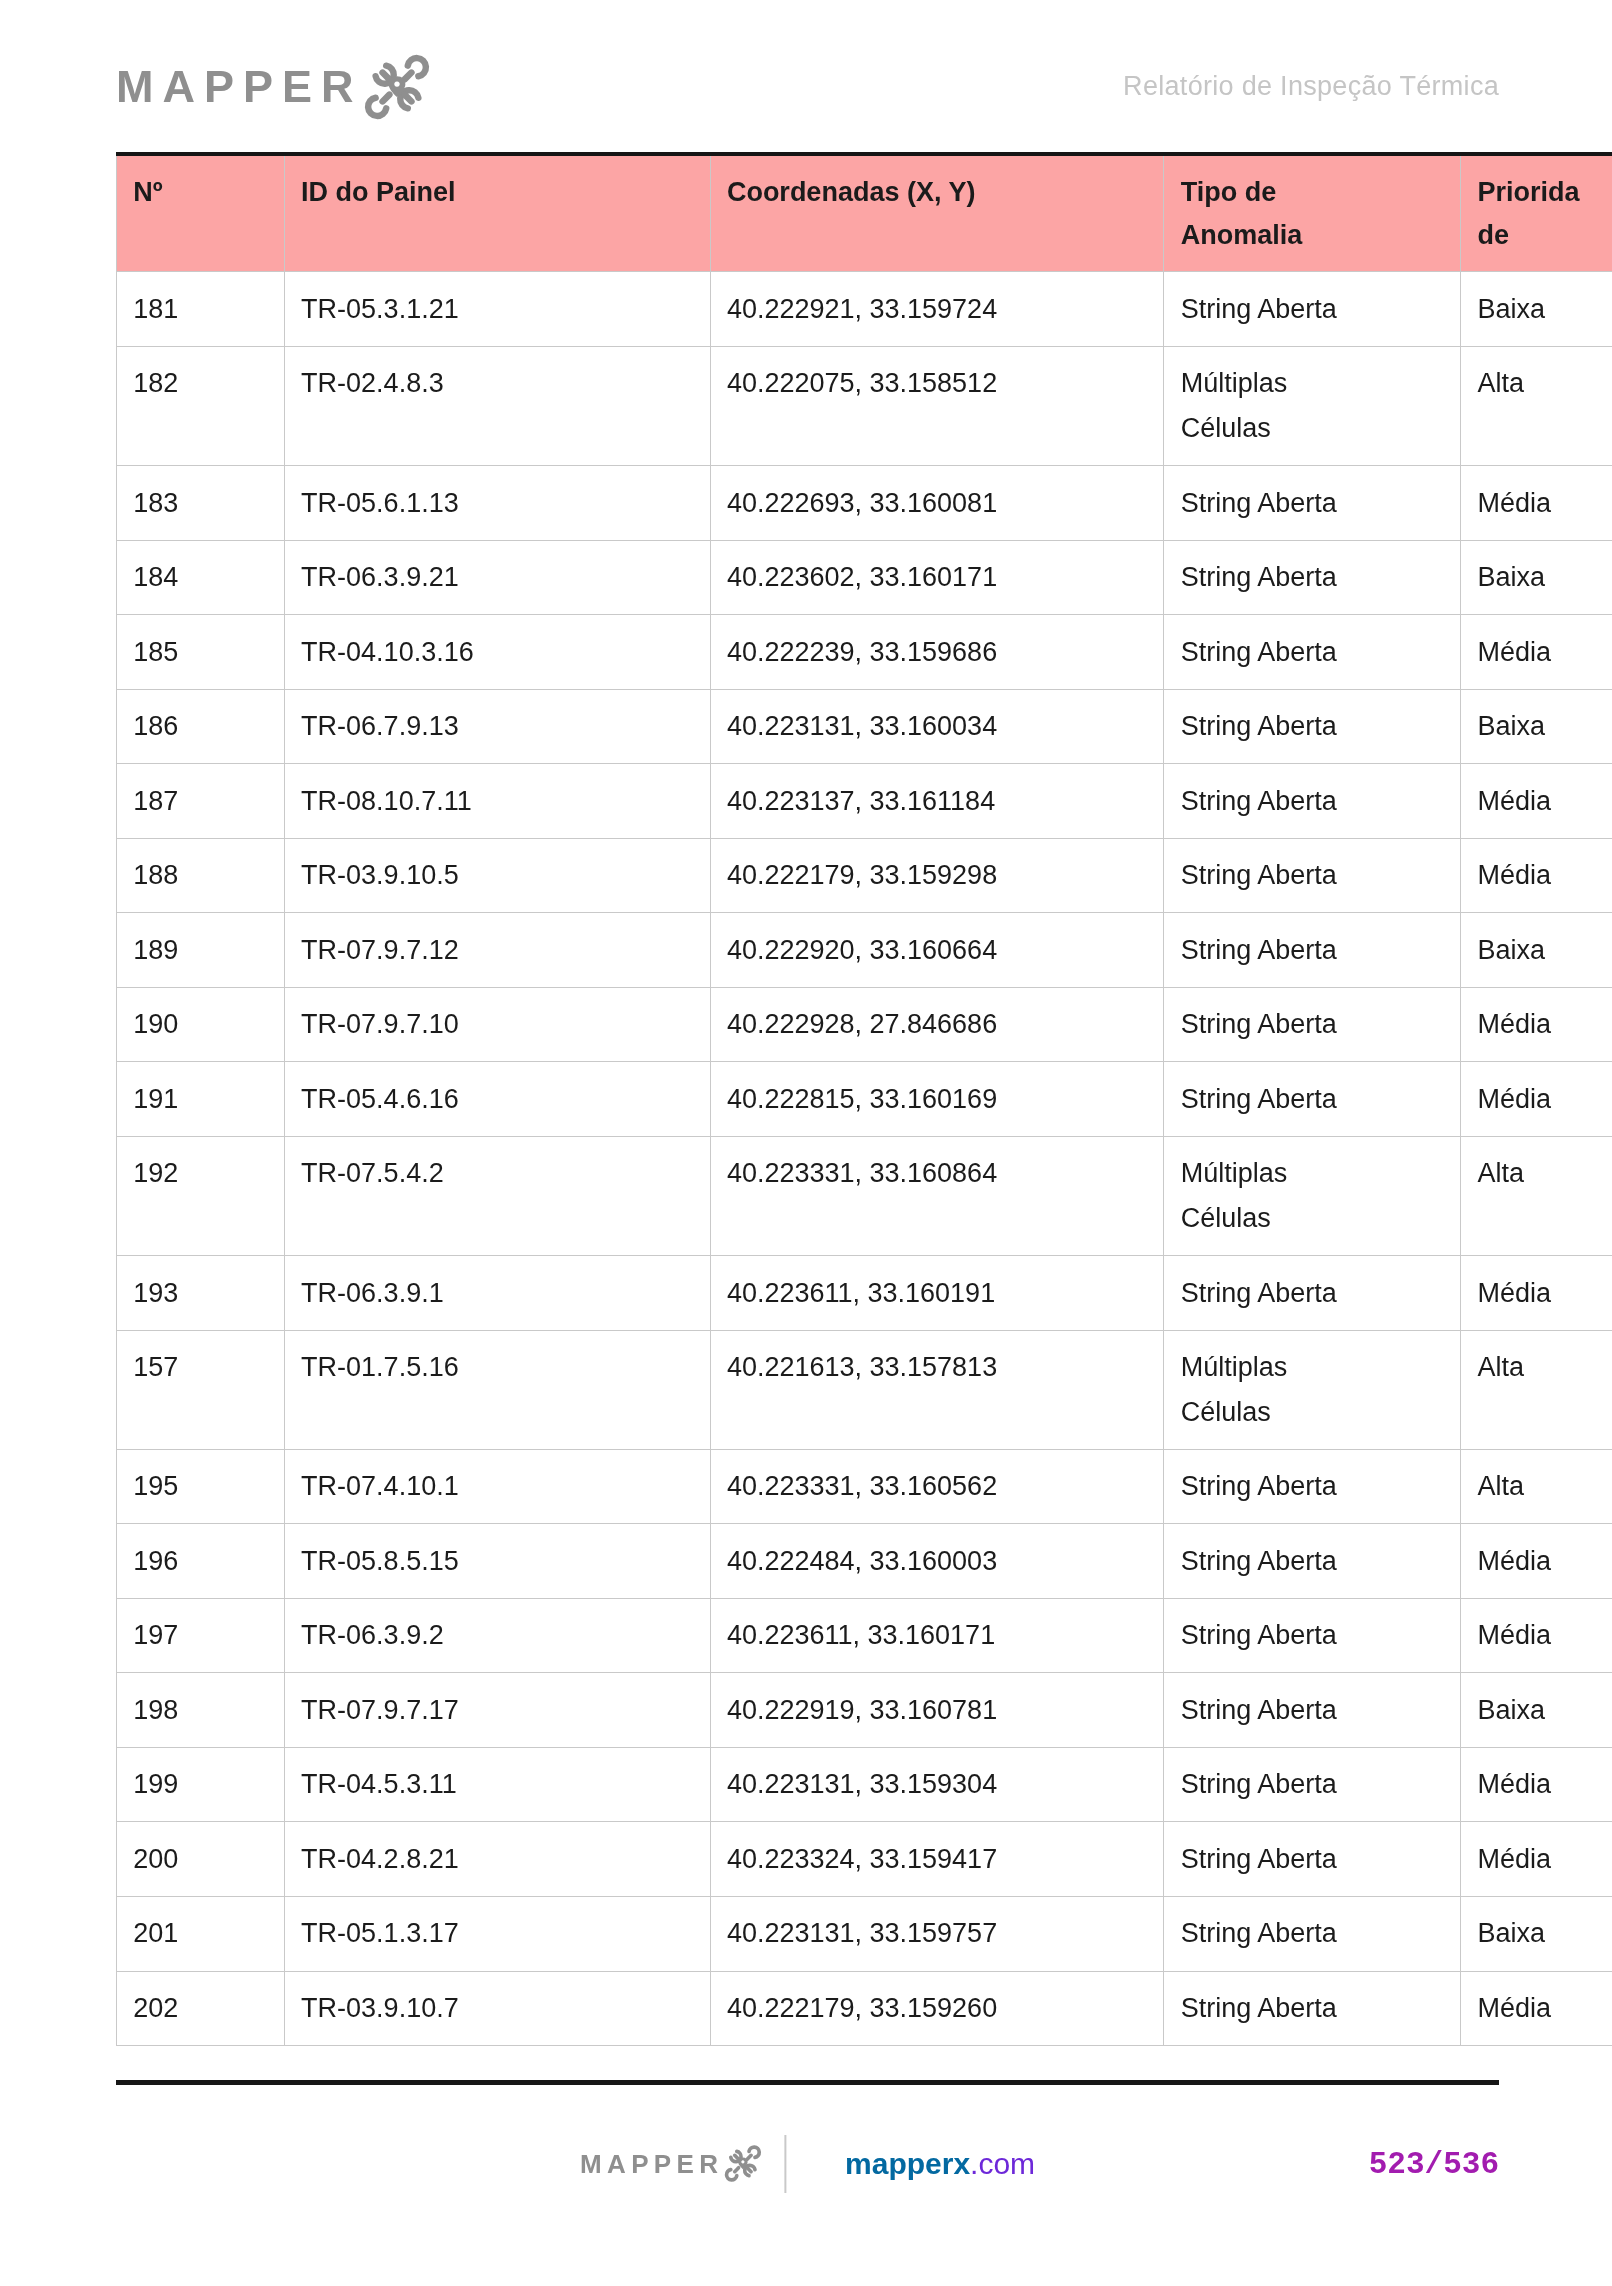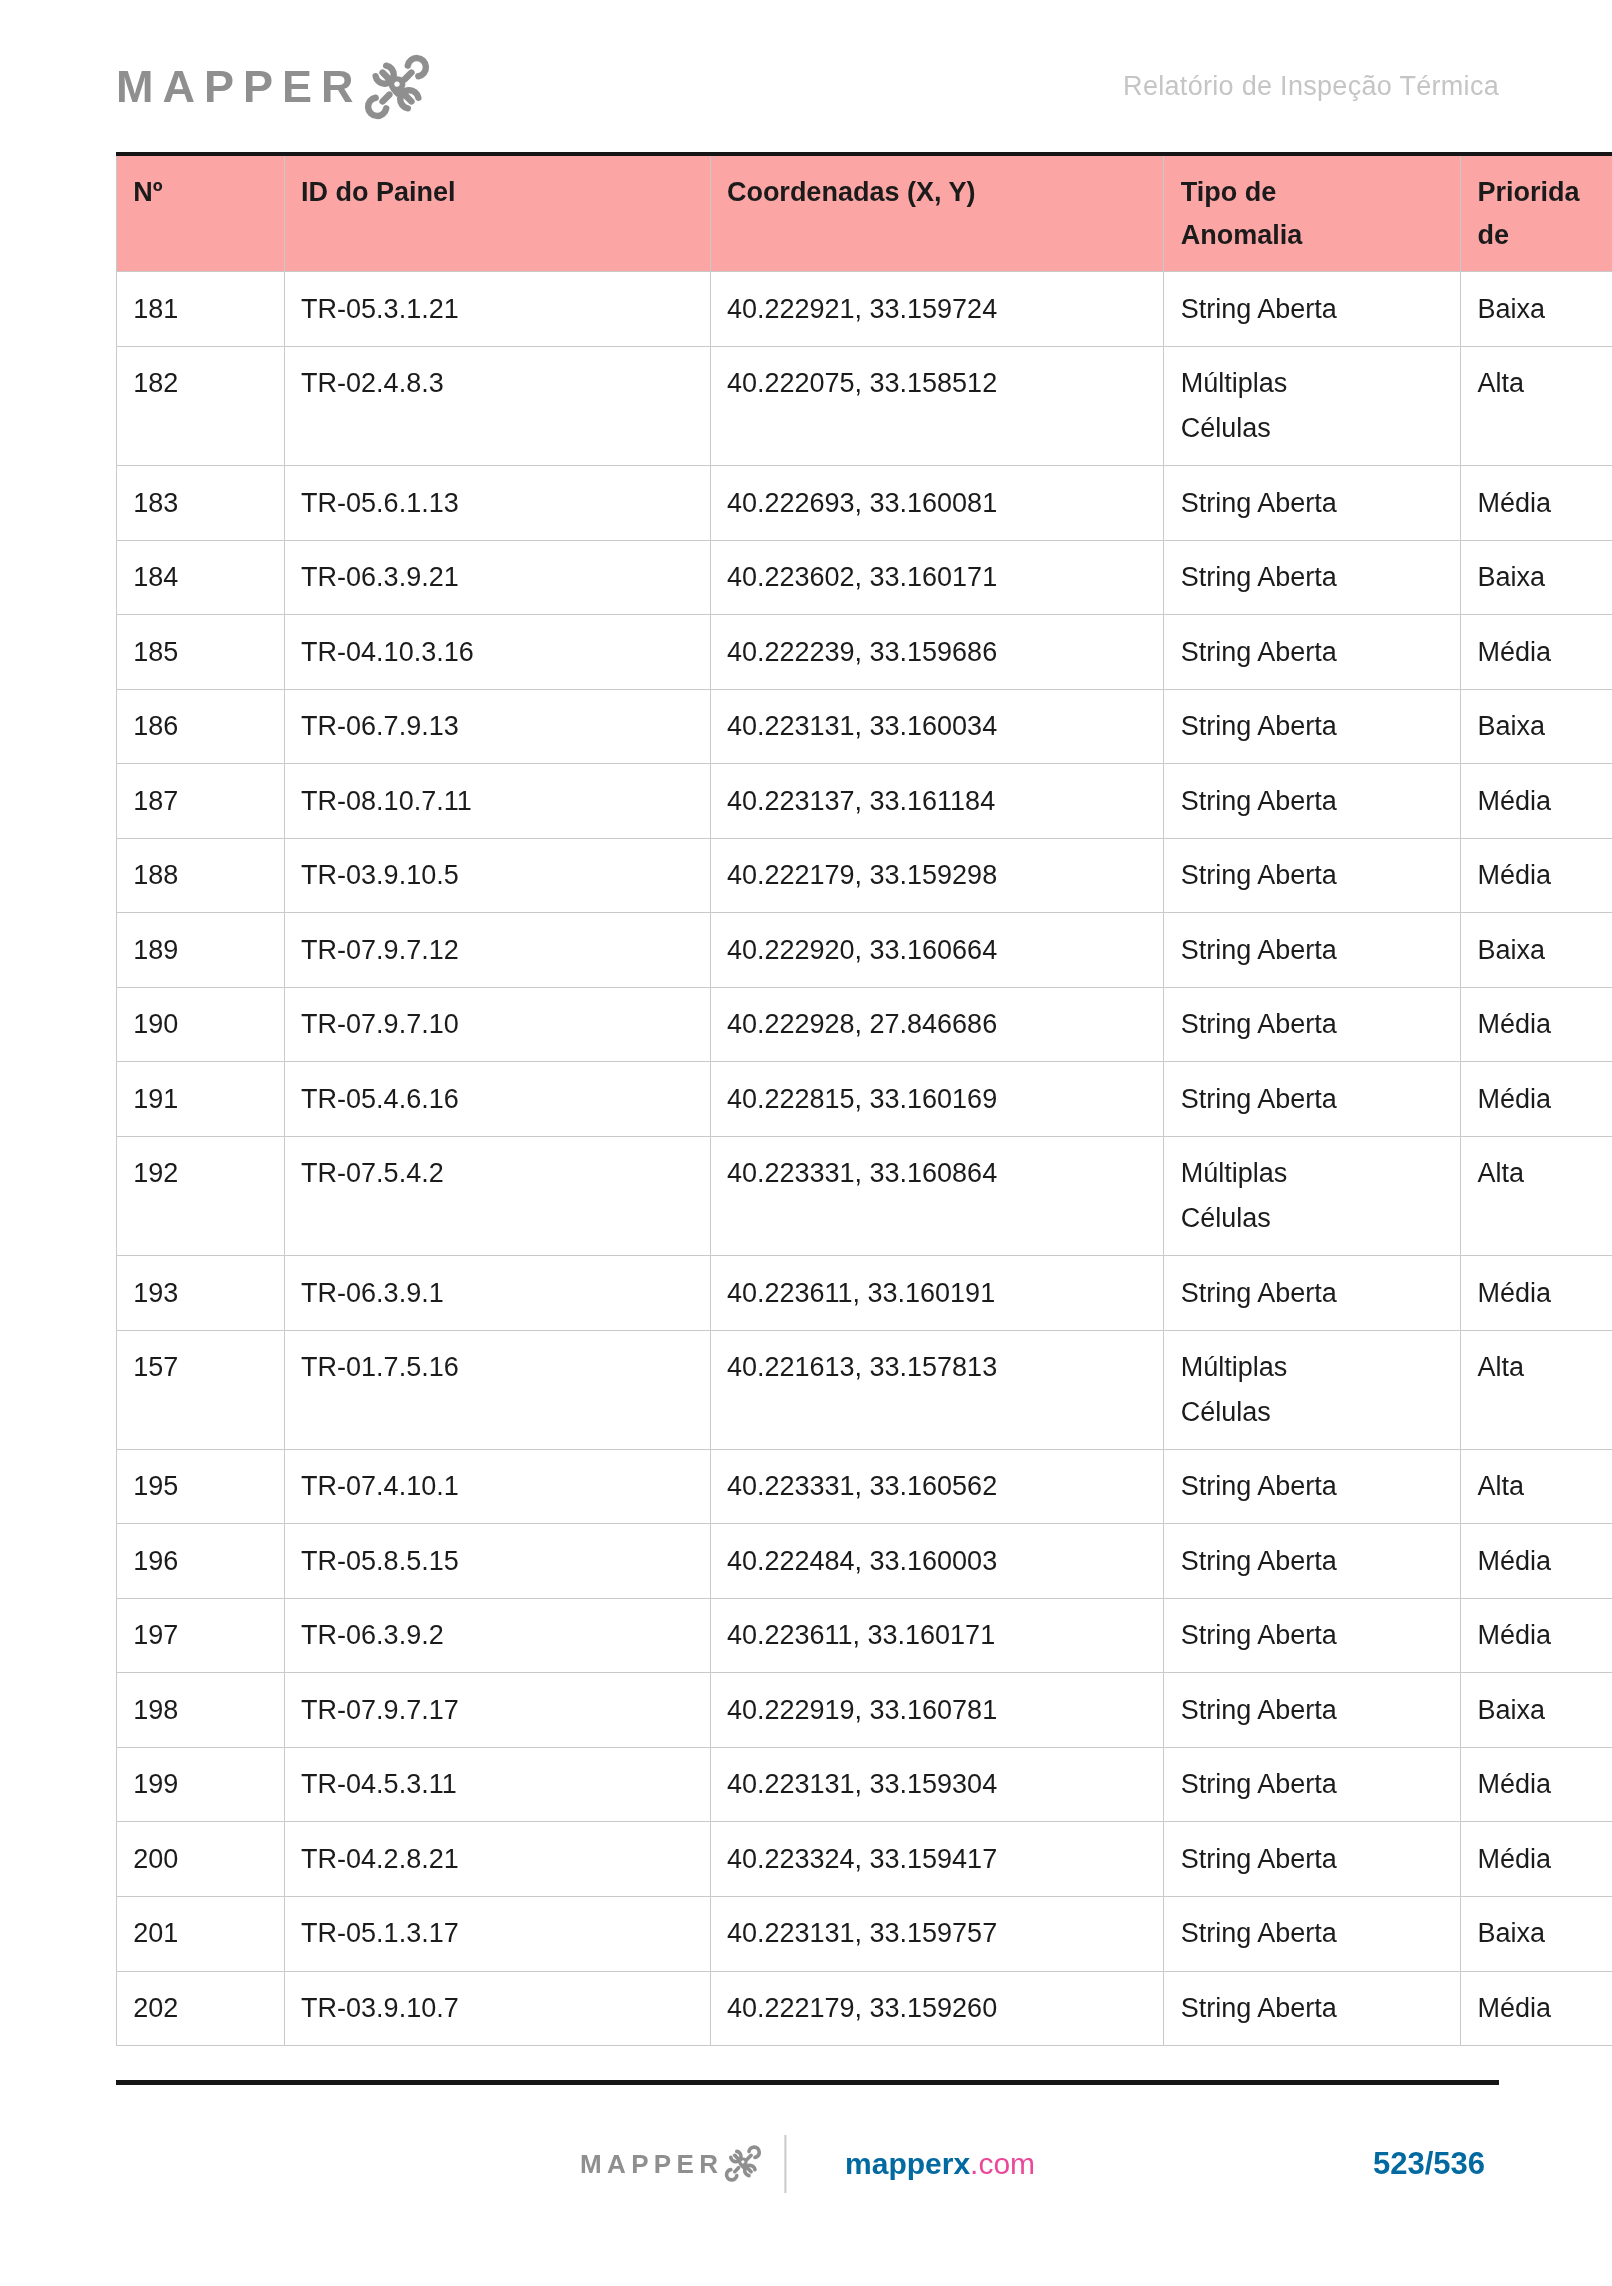--- a/index.html
+++ b/index.html
@@ -33,23 +33,23 @@
   
   .bottom-rule{height:4.5px;background:#161616;margin-top:34px;}
   .footer{position:relative;margin-top:25px;height:118px;}
   .footer-left{position:absolute;left:0;top:7.2px;font-size:21px;line-height:1.6;color:#111;}
   .footer-center{position:absolute;left:50%;top:46%;transform:translate(-50%,-50%);
     display:flex;align-items:center;white-space:nowrap;}
   .footer-brand-word{font-size:26px;font-weight:bold;letter-spacing:5.4px;color:#8f8f8f;line-height:1;}
   .footer-brand-icon{width:43px;height:43px;margin-left:-1.8px;display:block;}
   .footer-divider{width:1.8px;height:58px;background:#c9c9c9;margin:0 23.5px 0 20px;}
   .site-name{font-size:30px;font-weight:bold;color:#0369a1;margin-left:35px;}
-  .site-tld{font-size:30px;color:#ec4899;}
-  .footer-right{position:absolute;right:14px;top:46%;transform:translateY(-50%);
-    font-size:31px;font-weight:bold;color:#0369a1;}
+  .site-tld{font-size:30px;color:#6d28d9;}
+  .footer-right{position:absolute;right:0;top:46%;transform:translateY(-50%);
+    font-size:31px;font-weight:bold;color:#a21caf;font-family:Liberation Mono, monospace;}
 </style>
 </head>
 <body>
 
 <div class="page">
 
   <div class="top-header">
     <div class="brand">
       <span class="brand-word">MAPPER</span>
       <svg class="brand-icon" viewBox="0 0 100 100" aria-hidden="true">

